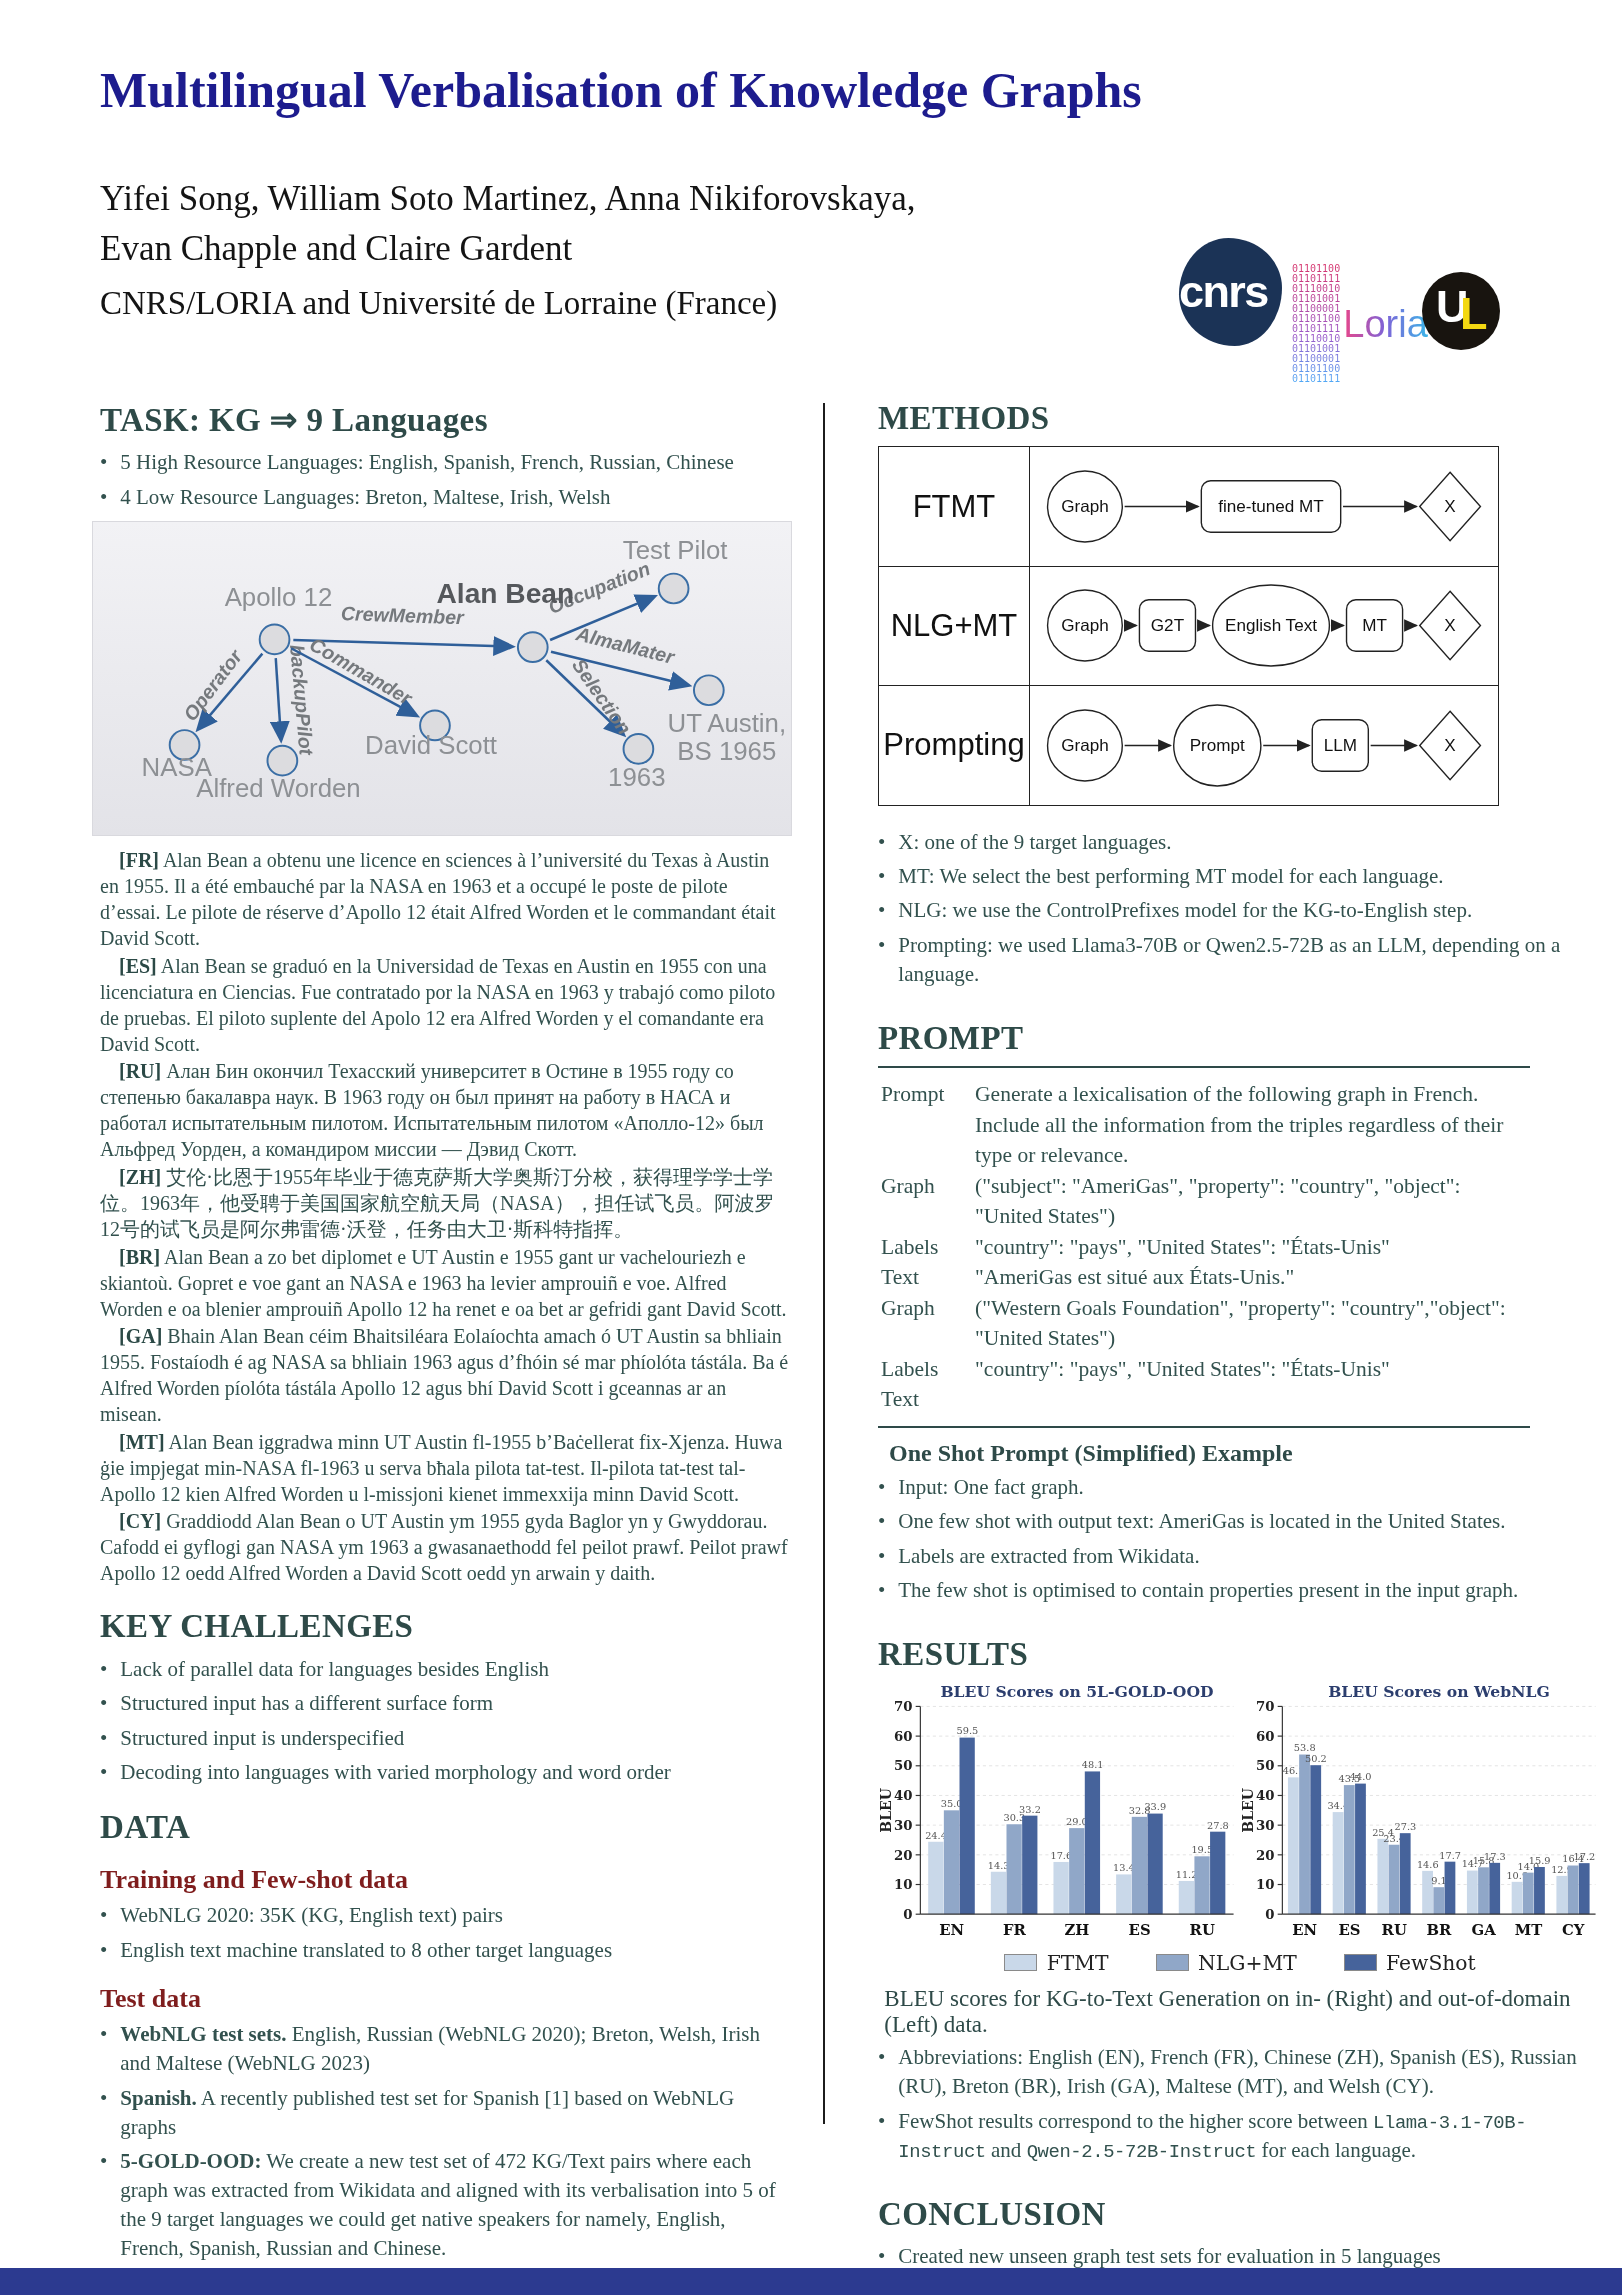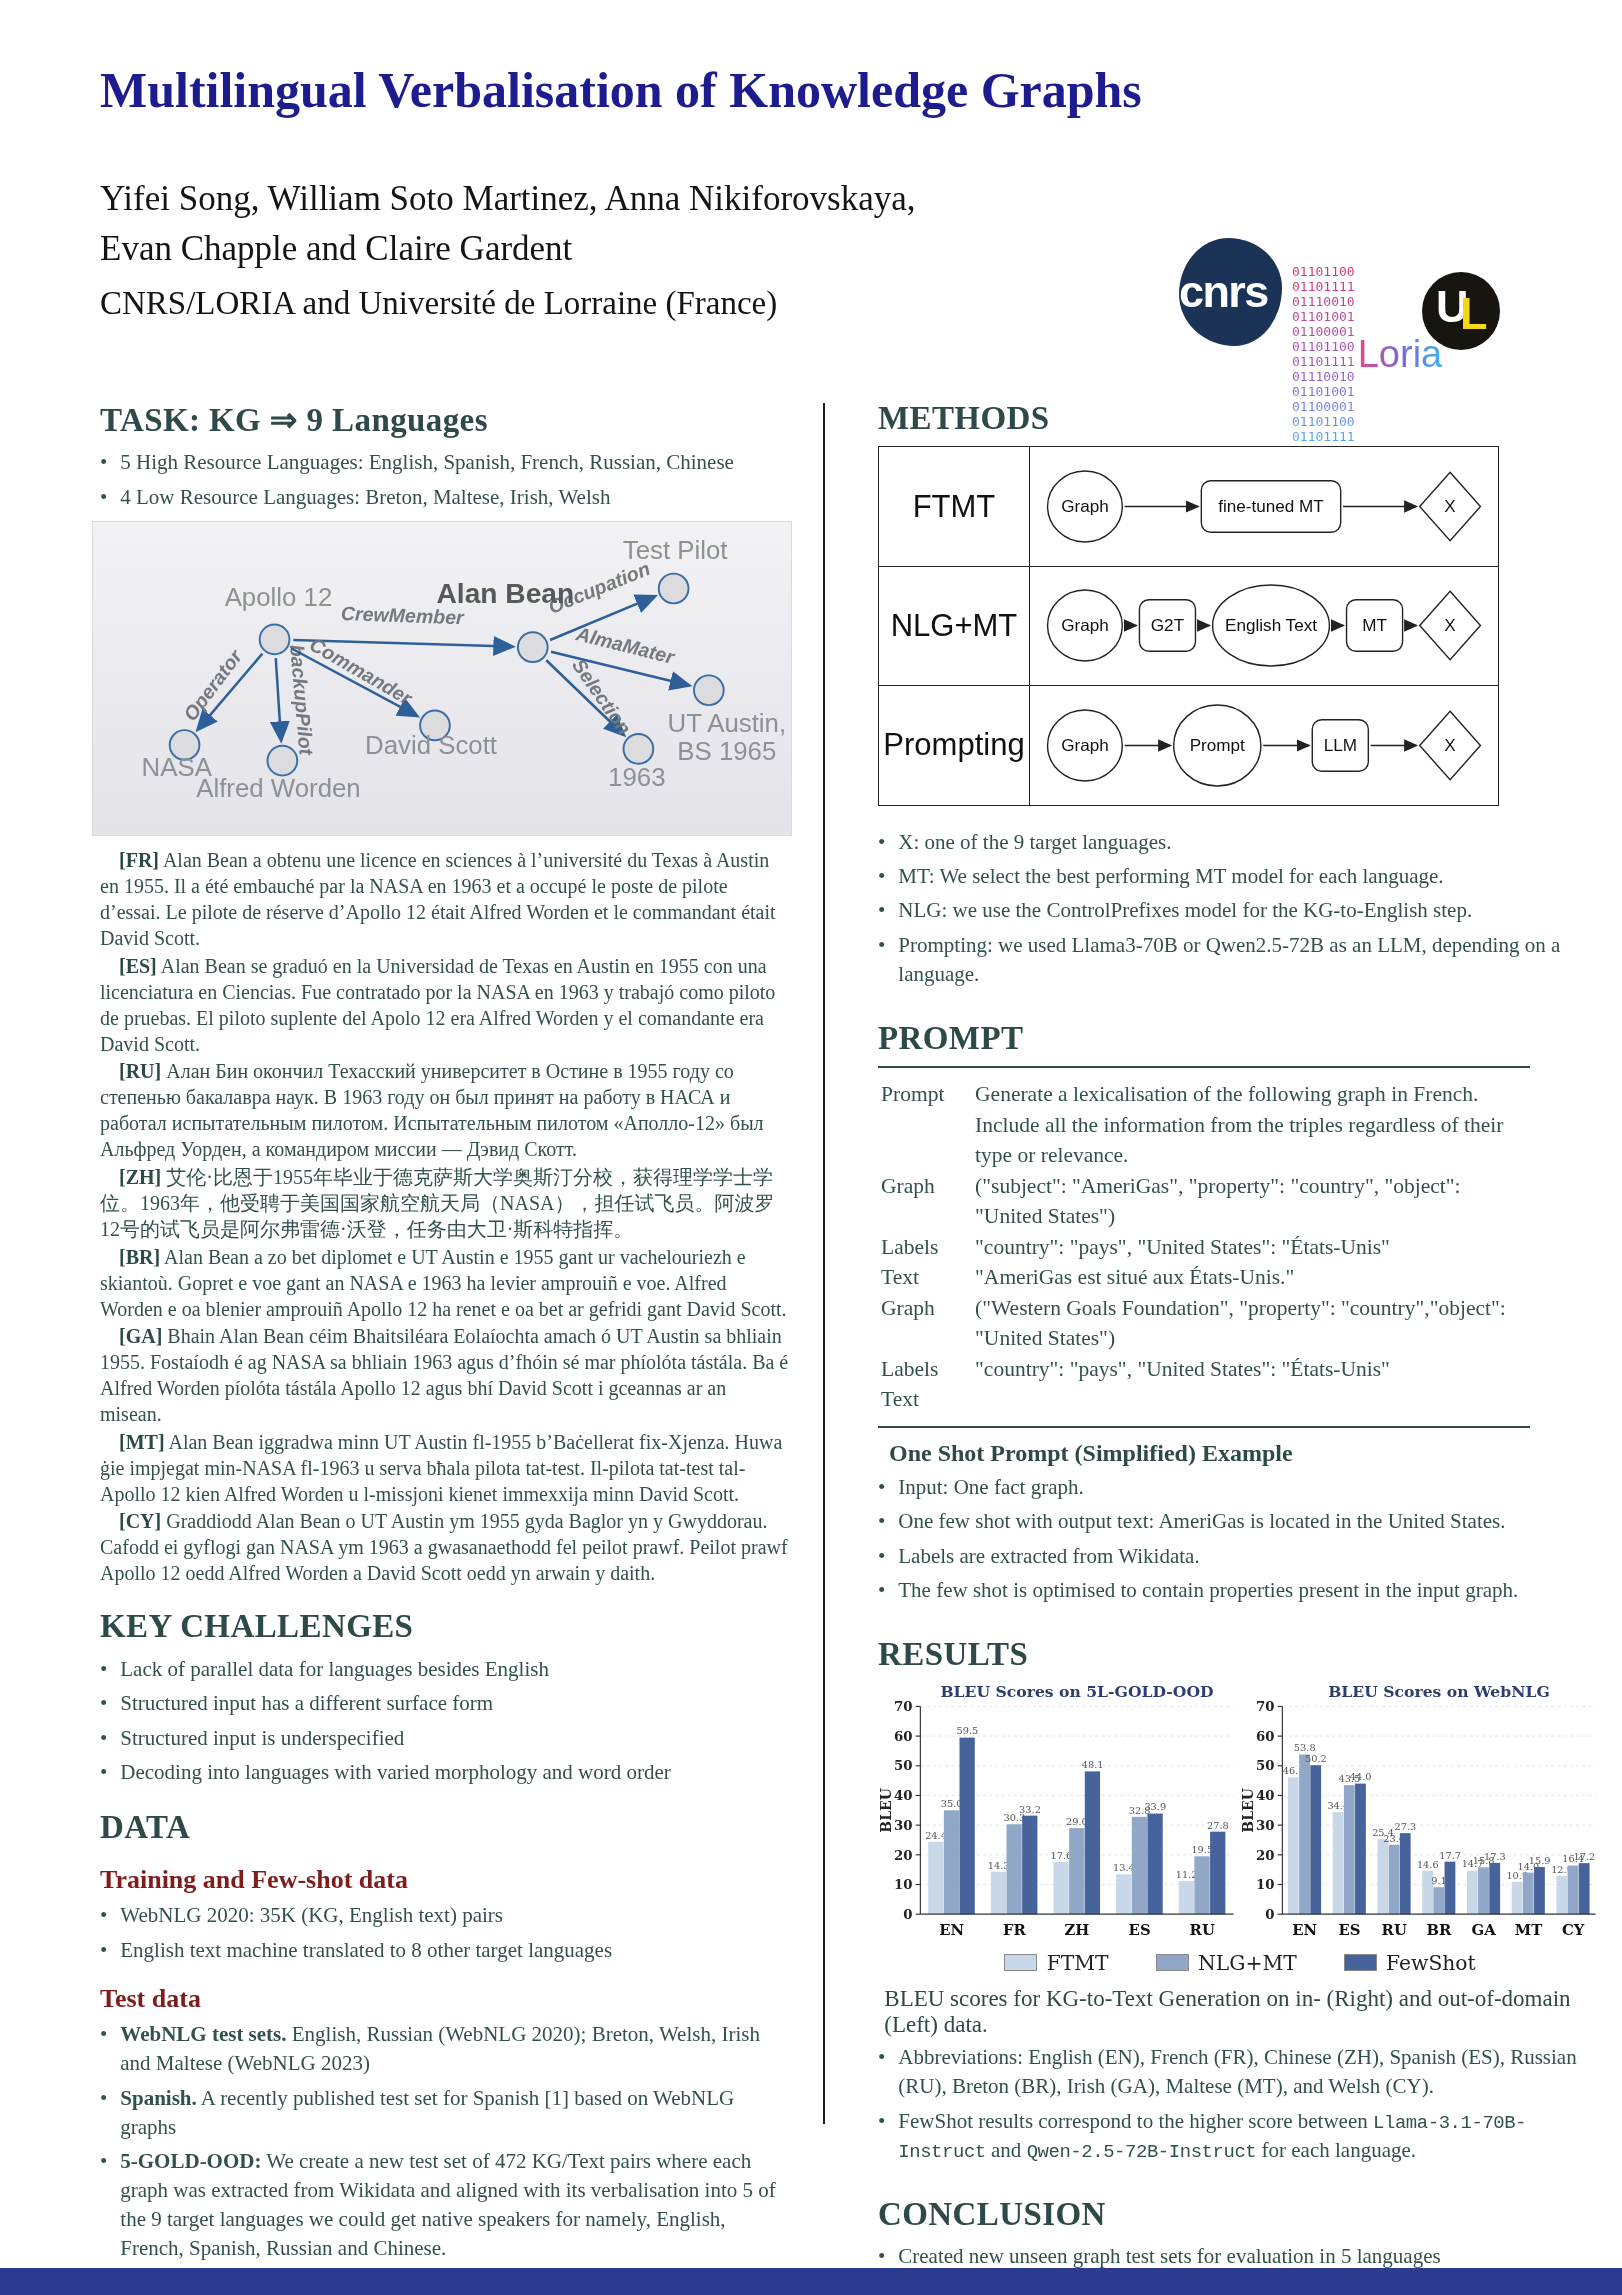--- a/index.html
+++ b/index.html
@@ -6,21 +6,21 @@
   body{width:1622px;height:2295px;position:relative;background:#ffffff;
        font-family:"Liberation Serif",serif;color:#32514e;overflow:hidden}
   
   .title{position:absolute;left:100px;top:61px;font-size:50px;font-weight:bold;color:#1d1c8e;margin:0;width:1111px}
   .authors{position:absolute;left:100px;top:174px;font-size:35px;font-weight:normal;color:#141414;line-height:1.42}
   .affiliation{position:absolute;left:100px;top:285px;font-size:33px;color:#141414}
   .logo-cnrs{position:absolute;left:1179px;top:238px;width:103px;height:108px;background:#1b3356;
      border-radius:48% 52% 46% 54%/52% 46% 54% 48%;display:flex;align-items:center;}
   .logo-cnrs span{font-family:"Liberation Sans",sans-serif;font-weight:bold;font-size:45px;color:#fff;letter-spacing:-1.6px}
   .logo-loria{position:absolute;left:1292px;top:264px;display:flex;align-items:center}
-  .loria-binary{font-family:"DejaVu Sans Mono",monospace;font-size:13px;line-height:15px;white-space:pre;
+  .loria-binary{font-family:"DejaVu Sans Mono",monospace;font-size:10px;line-height:10px;white-space:pre;
      background:linear-gradient(180deg,#d6336c 0%,#9b59c9 60%,#4dabf7 100%);
      -webkit-background-clip:text;background-clip:text;color:transparent}
   .loria-word{font-family:"Liberation Sans",sans-serif;font-size:38px;margin-left:3.1px;
      background:linear-gradient(90deg,#e8468a,#7d64d8,#3db5e8);-webkit-background-clip:text;background-clip:text;color:transparent}
   .logo-ul{position:absolute;left:1422px;top:272px;width:78px;height:78px;border-radius:50%;background:#18140f;overflow:hidden}
   .logo-ul .u{position:absolute;left:14px;top:9.4px;font-family:"Liberation Sans",sans-serif;font-weight:bold;font-size:45px;color:#fff}
   .logo-ul .l{position:absolute;left:38px;top:15.6px;font-family:"Liberation Sans",sans-serif;font-weight:bold;font-size:45px;color:#f3d812}
   
   .divider{position:absolute;left:823px;top:403px;width:1.6px;height:1721px;background:#1c1c1c}
   .col-left{position:absolute;left:100px;top:400px;width:691px}

